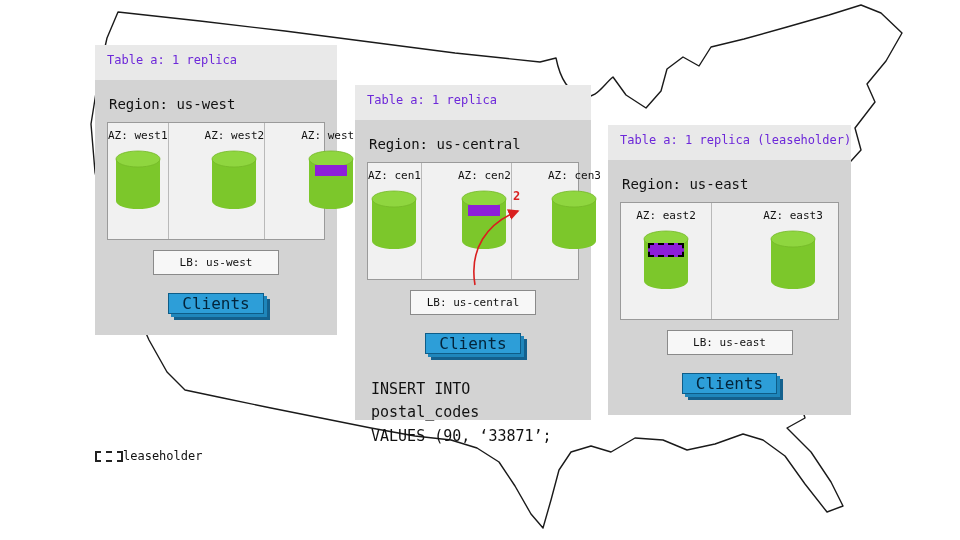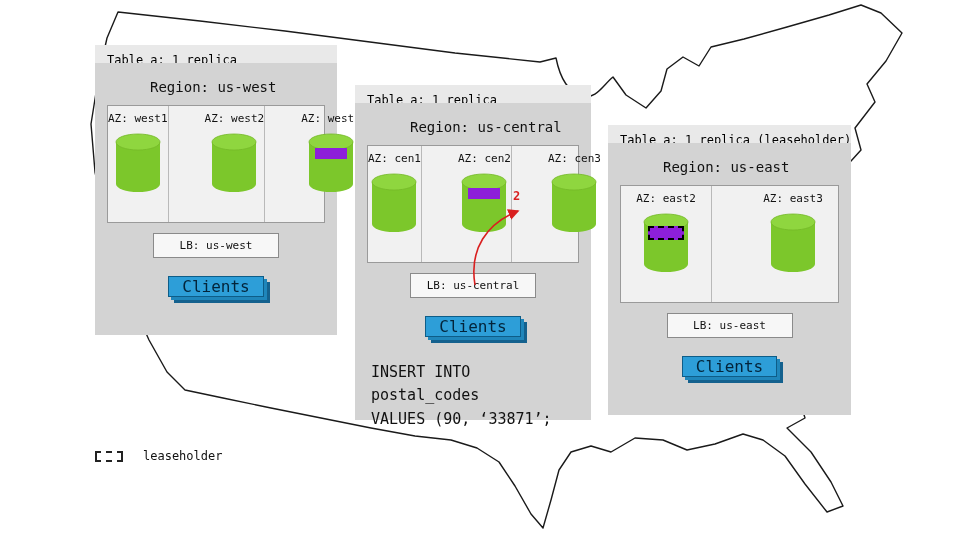--- a/index.html
+++ b/index.html
@@ -4,46 +4,46 @@
 <style>
   * { margin:0; padding:0; box-sizing:border-box; }
   html,body { width:960px; height:540px; }
   body {
     position:relative; width:960px; height:540px; background:#ffffff;
     font-family:"DejaVu Sans Mono","Liberation Mono",monospace; overflow:hidden;
   }
   .map-svg { position:absolute; left:0; top:0; }
   .panel { position:absolute; background:#d3d3d3; }
   .panel-header {
-    height:18px; background:#e9e9e9; color:#000000;
+    height:35px; background:#e9e9e9; color:#6d28d9;
     font-size:12px; line-height:30px; padding:0 12px;
     white-space:nowrap; overflow:hidden;
   }
   .panel-body { padding:10px 12px 0; position:relative; }
-  .region-title { font-size:14px; color:#111; padding:6px 0 10px 2px;margin-left:41px; }
+  .region-title { font-size:14px; color:#111; padding:6px 0 10px 2px; }
   .az-box { display:flex; background:#f1f1f1; border:1px solid #9a9a9a; height:118px;gap:36px; }
   .az-col { flex:1; display:flex; flex-direction:column; align-items:center; border-right:1px solid #b9b9b9; padding-top:6px; }
   .az-col:last-child { border-right:none; }
   .az-label { font-size:11px; color:#111; margin-bottom:8px; white-space:nowrap; }
   .cyl-wrap { position:relative; width:46px; height:60px; }
   .replica { position:absolute; left:7px; top:15px; width:32px; height:11px; background:#8d1fd9; }
   .replica.leaseholder { left:5px; top:13px; width:36px; height:14px; border:2px dashed #000; }
   .lb-box {
     margin:10px auto 0; width:max-content; min-width:126px; text-align:center;
     background:#f7f7f7; border:1px solid #8a8a8a; font-size:11px; padding:5px 16px; color:#111;
   }
   .clients-btn {
     margin:18px auto 0; width:max-content; background:#2d9ed8; border:1px solid #0e5d88;
     color:#03243a; font-size:16px; padding:0 13px;
     box-shadow:3px 3px 0 #1f86bb, 6px 6px 0 #14618e;
   }
   .sql-text { font-size:15px; color:#111; margin:24px 0 0 4px; line-height:1.55; }
   .arrow-overlay { position:absolute; left:0; top:0; pointer-events:none; }
   .arrow-label { position:absolute; color:#d91f1f; font-size:12px; font-weight:bold; }
-  .legend { position:absolute; left:95px; top:449px; display:flex; align-items:center; gap:20px; }
+  .legend { position:absolute; left:95px; top:449px; display:flex; align-items:center; gap:0; }
   .legend-swatch { width:28px; height:11px; border:2px dashed #222; background:#fff; }
   .legend-label { font-size:12px; color:#111; }
 </style>
 </head>
 <body>
 
 <svg class="map-svg" width="960" height="540" viewBox="0 0 960 540">
   <path d="M118,12 L200,21 L285,31 L370,42 L455,53 L540,62 L556,58
            C560,78 568,92 582,96 C596,100 603,85 613,77
            L626,95 L646,108 L661,91 L667,69 L683,57 L699,66 L711,47

